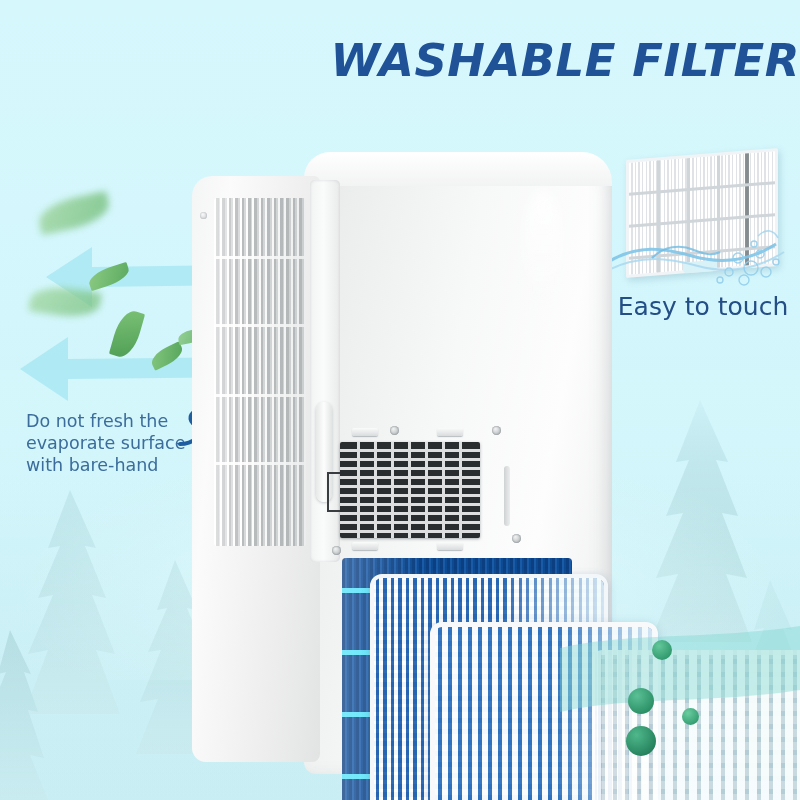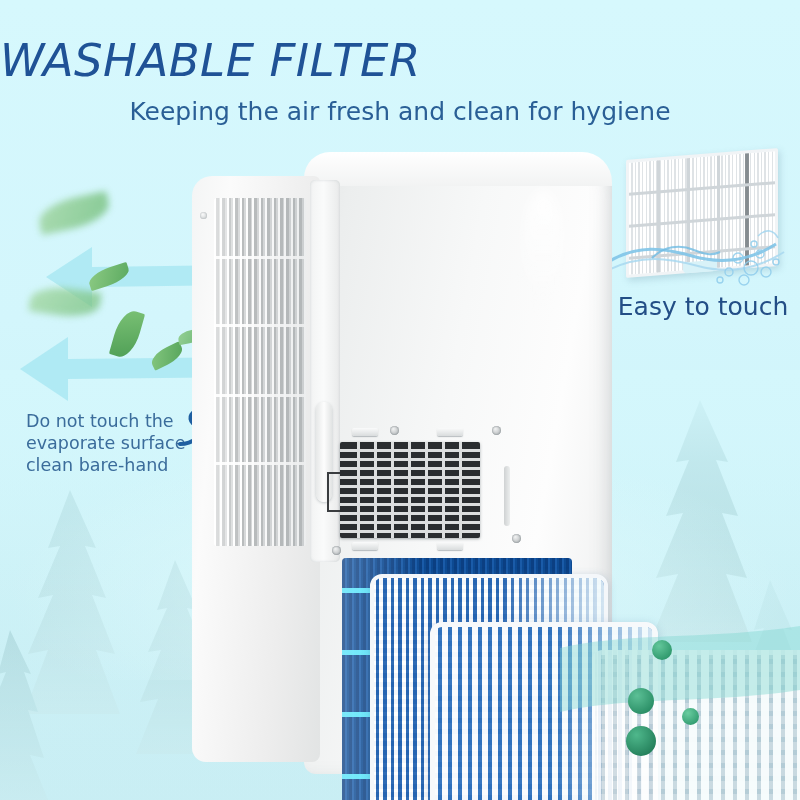--- a/index.html
+++ b/index.html
@@ -13,22 +13,22 @@
   
   .bg-sky{position:absolute;inset:0;
     background:linear-gradient(180deg,#d6f8fd 0%,#d3f6fc 40%,#cdf2f7 70%,#c9eff4 100%);}
   .forest{position:absolute;left:0;right:0;bottom:0;height:470px;opacity:.55;}
   .mist{position:absolute;left:0;right:0;bottom:0;height:430px;
     background:linear-gradient(180deg,rgba(212,247,252,1) 0%,rgba(212,247,252,.55) 22%,rgba(205,240,246,.15) 55%,rgba(200,236,243,.35) 100%);}
   .mist2{position:absolute;left:0;right:0;bottom:120px;height:220px;
     background:radial-gradient(ellipse 70% 100% at 50% 60%,rgba(224,250,253,.85),rgba(224,250,253,0) 70%);}
 
   
-  .title{position:absolute;top:34px;left:0;width:800px;text-align:left;
-    font-size:45px;font-weight:normal;font-style:italic;letter-spacing:.5px;
+  .title{position:absolute;top:34px;left:0;width:800px;text-align:right;
+    font-size:45px;font-weight:bold;font-style:italic;letter-spacing:.5px;
     color:#1f5296;font-family:"DejaVu Sans", sans-serif;}
   .subtitle{position:absolute;top:97px;left:0;width:800px;text-align:center;
     font-size:25px;color:#2a5f96;font-family:"DejaVu Sans", sans-serif;}
 
   
   .warn-note{position:absolute;left:26px;top:410px;width:190px;
     font-size:17.5px;line-height:22px;color:#3b6c9b;
     font-family:"DejaVu Sans", sans-serif;}
   .easy-note{position:absolute;left:608px;top:292px;width:190px;text-align:center;
     font-size:25px;color:#234e86;font-family:"DejaVu Sans", sans-serif;}
@@ -184,21 +184,20 @@
       <path d="M10 300 L-2 344 L6 342 L-10 382 L0 380 L-16 428 L-2 425 L-20 470 L48 470 L30 425 L44 428 L28 380 L38 382 L24 342 L31 344 Z"></path>
     </g>
     <g fill="#a8d3d6" opacity=".45">
       <path d="M770 250 L754 300 L764 298 L746 344 L759 342 L739 396 L755 392 L735 450 L812 450 L792 392 L808 396 L788 342 L800 344 L783 298 L792 300 Z"></path>
     </g>
   </svg>
   <div class="mist"></div>
   <div class="mist2"></div>
 
   <div class="title">WASHABLE FILTER</div>
-  <div class="subtitle">Keeping the air fresh and clean for hygiene</div>
 
   <svg class="airflow" style="left:0;top:225px;width:240px;height:130px;" viewBox="0 0 240 130">
     <path d="M240 40 L92 42 L92 22 L46 52 L92 82 L92 62 L240 60 Z" fill="#a9e8f2" opacity=".85"></path>
   </svg>
   <svg class="airflow" style="left:0;top:305px;width:260px;height:130px;" viewBox="0 0 260 130">
     <path d="M260 52 L68 54 L68 32 L20 64 L68 96 L68 74 L260 72 Z" fill="#a9e8f2" opacity=".85"></path>
   </svg>
 
   <div class="leaf leaf-blur" style="left:38px;top:198px;width:72px;height:30px;
               background:linear-gradient(120deg,#9fd49a,#6cba72);transform:rotate(-12deg);opacity:.75;"></div>
@@ -207,23 +206,23 @@
   <div class="leaf" style="left:88px;top:268px;width:42px;height:17px;
               background:linear-gradient(120deg,#8dcb84,#5aa95f);transform:rotate(-18deg);"></div>
   <div class="leaf" style="left:115px;top:310px;width:24px;height:48px;
               background:linear-gradient(160deg,#7cc276,#4e9e55);transform:rotate(16deg);border-radius:60% 5% 60% 5%;"></div>
   <div class="leaf" style="left:150px;top:348px;width:34px;height:16px;
               background:linear-gradient(120deg,#86c880,#54a35a);transform:rotate(-26deg);"></div>
   <div class="leaf" style="left:178px;top:330px;width:26px;height:13px;
               background:linear-gradient(120deg,#8fcd89,#5fae64);transform:rotate(-10deg);opacity:.9;"></div>
 
   <div class="warn-note">
-    <div>Do not touch the</div>
+    <div>Do not fresh the</div>
     <div>evaporate surface</div>
-    <div>clean bare-hand</div>
+    <div>with bare-hand</div>
   </div>
   <svg class="arrow-anno" viewBox="0 0 80 60">
     <path d="M2 52 C16 52 22 44 26 34 C29 26 24 18 17 20 C10 22 11 32 20 33 C32 35 44 28 56 16" stroke="#1e5ea0" stroke-width="4" fill="none" stroke-linecap="round"></path>
     <path d="M44 12 L60 11 L56 26 Z" fill="#1e5ea0"></path>
   </svg>
 
   <div id="inset">
     <div class="filter-panel">
       <div class="fp-bar-v" style="left:28px"></div>
       <div class="fp-bar-v" style="left:58px"></div>

